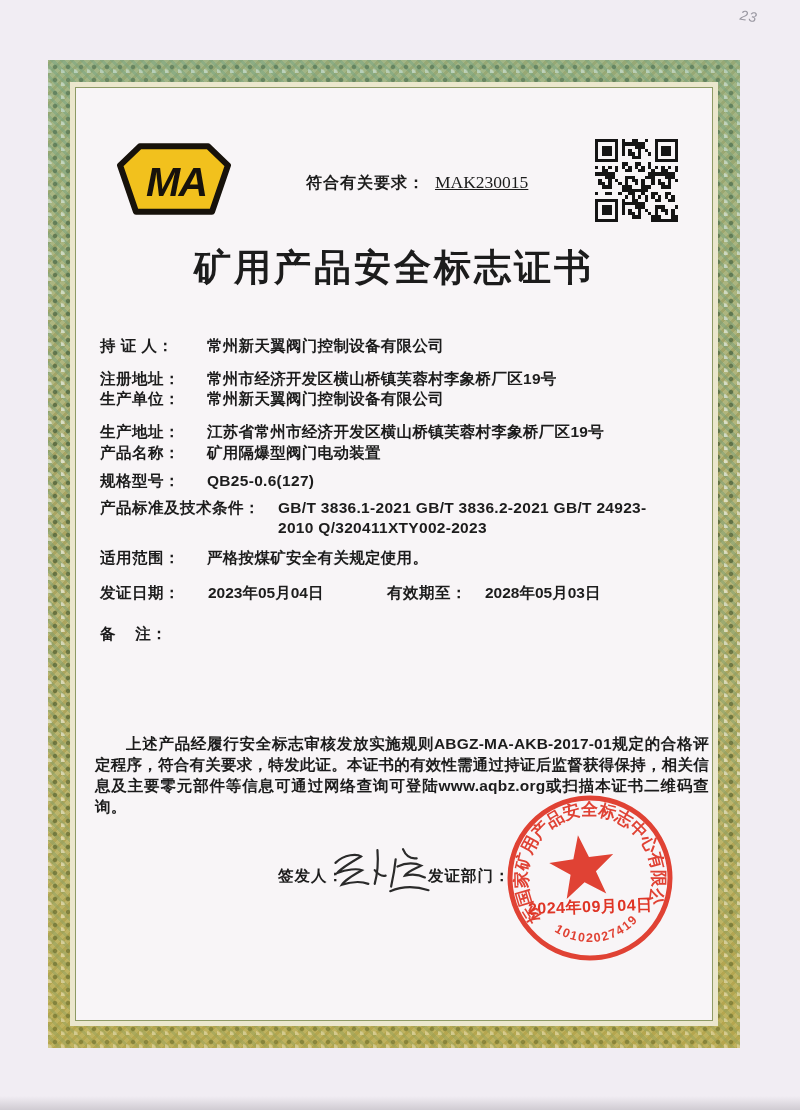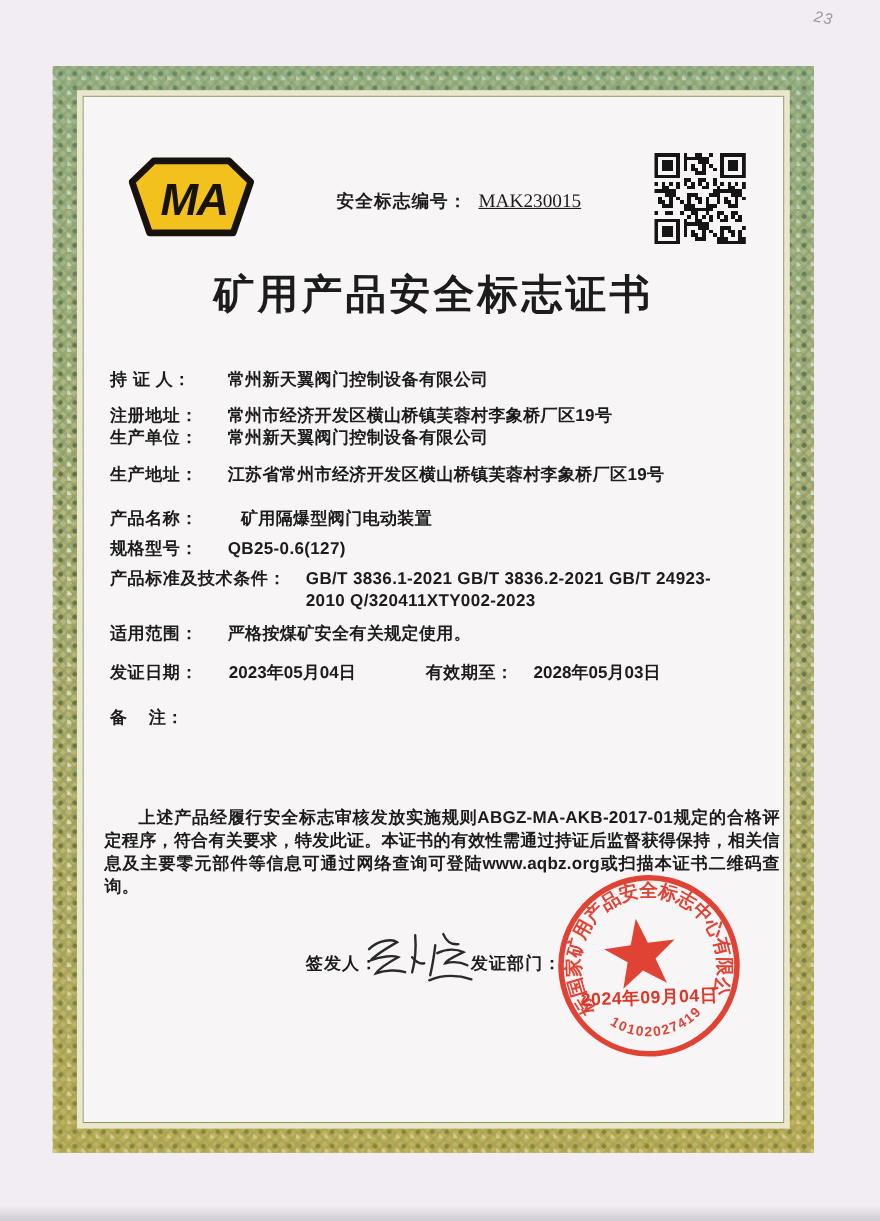--- a/index.html
+++ b/index.html
@@ -46,21 +46,21 @@
   .title{
     position:absolute;left:88px;top:243px;width:612px;text-align:center;
     font-size:37px;font-weight:bold;letter-spacing:3px;
   }
   
   .fields{position:absolute;left:100px;top:336px;width:616px;font-size:15.5px;line-height:20px;}
   .row{display:flex;align-items:flex-start;}
   .row .label{flex:none;width:107px;font-weight:bold;letter-spacing:.5px;white-space:pre;}
   .row .value{font-weight:bold;letter-spacing:.3px;}
   .r1{margin-bottom:13px;}.r2{margin-bottom:0;}.r3{margin-bottom:13px;}
-  .r4{margin-bottom:20px;}.r5{margin-bottom:8px;gap:12px;}.r6{margin-bottom:7px;}
+  .r4{margin-bottom:1px;}.r5{margin-bottom:8px;}.r6{margin-bottom:7px;}
   .r7{margin-bottom:10px;}
   .r7 .label{width:178px;}
   .r7 .value{width:372px;font-family:"Liberation Sans",sans-serif;}
   .r8{margin-bottom:15px;}
   .dates{position:relative;height:20px;margin-bottom:21px;text-align:right;}
   .dates span{position:absolute;top:0;white-space:nowrap;font-weight:bold;}
   .dates .l1{left:0;letter-spacing:.5px;}
   .dates .v1{left:108px;}
   .dates .l2{left:287px;letter-spacing:.5px;}
   .dates .v2{left:385px;}
@@ -94,21 +94,21 @@
   </div>
 
   <div class="ma-logo">
     <svg viewBox="0 0 150 98" width="114" height="76">
       <polygon points="30,6 120,6 146,31 125,92 25,92 4,31" fill="#f2c11d" stroke="#17120b" stroke-width="8" stroke-linejoin="round"></polygon>
       <text x="78" y="71" text-anchor="middle" font-size="54" font-weight="bold" font-style="italic" font-family="Liberation Sans, sans-serif" letter-spacing="-2" fill="#17120b">MA</text>
     </svg>
   </div>
 
   <div class="certno">
-    <span class="lbl">安全标志编号：</span><span class="val">MAK230015</span>
+    <span class="lbl">符合有关要求：</span><span class="val">MAK230015</span>
   </div>
 
   <div class="qr">
     <svg viewBox="0 0 25 25" width="83" height="83" shape-rendering="crispEdges">
       <g fill="#151515">
 
         <path d="M0 0h7v7h-7z M1 1v5h5v-5z" fill-rule="evenodd"></path>
           <rect x="2" y="2" width="3" height="3"></rect>
         <path d="M18 0h7v7h-7z M19 1v5h5v-5z" fill-rule="evenodd"></path>
           <rect x="20" y="2" width="3" height="3"></rect>

